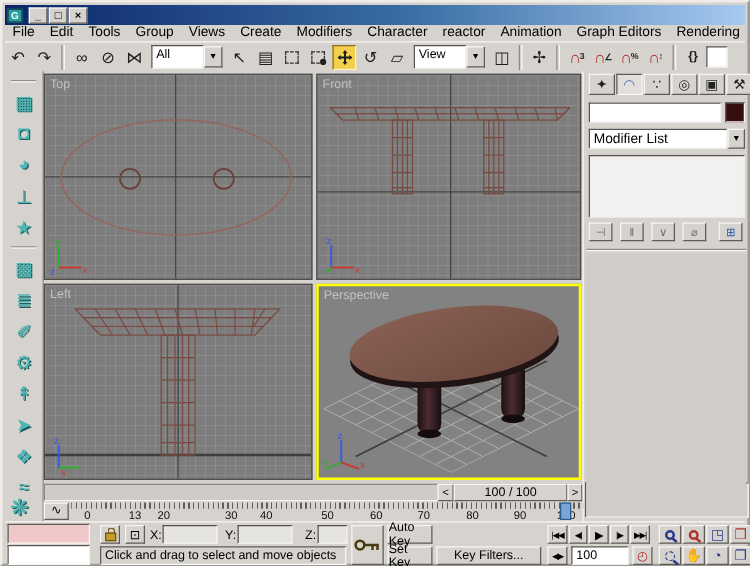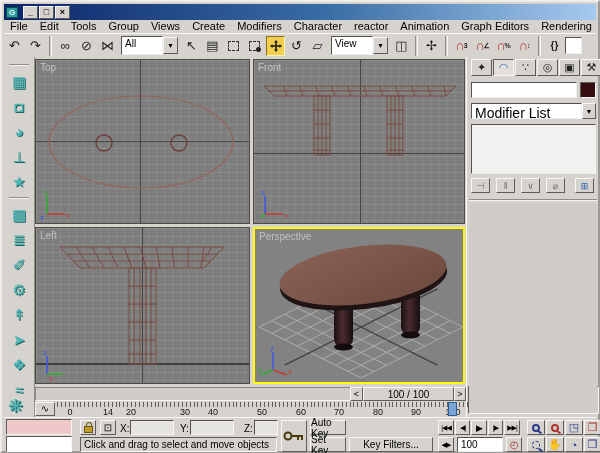--- a/index.html
+++ b/index.html
@@ -293,21 +293,21 @@
 
   <div id="sliderrow" class="abs"></div>
   <div class="slbtn raised" style="left:348px;width:13px;">&lt;</div>
   <div class="slbtn raised" style="left:361px;width:91px;font-size:10px;">100 / 100</div>
   <div class="slbtn raised" style="left:452px;width:12px;">&gt;</div>
 
   <div class="abs raised" style="left:33px;top:400px;width:20px;height:14px;text-align:center;font-size:10px;line-height:12px;">∿</div>
   <div id="ruler" class="abs">
     <div class="ticks"></div>
     <span class="rnum" style="left:13px;">0</span>
-    <span class="rnum" style="left:51px;">14</span>
+    <span class="rnum" style="left:51px;">13</span>
     <span class="rnum" style="left:74px;">20</span>
     <span class="rnum" style="left:128px;">30</span>
     <span class="rnum" style="left:156px;">40</span>
     <span class="rnum" style="left:205px;">50</span>
     <span class="rnum" style="left:244px;">60</span>
     <span class="rnum" style="left:282px;">70</span>
     <span class="rnum" style="left:321px;">80</span>
     <span class="rnum" style="left:359px;">90</span>
     <span class="rnum" style="left:396px;">100</span>
     <div id="rslider"></div>
@@ -376,21 +376,21 @@
     <div class="cptab raised pressed" style="left:26px;top:2px;color:#2a5faa;">◠</div>
     <div class="cptab raised" style="left:48px;top:2px;">∵</div>
     <div class="cptab raised" style="left:70px;top:2px;">◎</div>
     <div class="cptab raised" style="left:92px;top:2px;">▣</div>
     <div class="cptab raised" style="left:114px;top:2px;">⚒</div>
 
     <div class="abs field" style="left:4px;top:25px;width:106px;height:16px;font-size:10px;padding:1px 3px;"></div>
     <div class="abs sunken" id="swatch" style="left:113px;top:25px;width:16px;height:16px;"></div>
 
     <div class="abs" style="left:4px;top:46px;display:flex;">
-      <span class="field" style="width:111px;height:16px;font-size:14px;padding:1px 3px;">Modifier List</span>
+      <span class="field" style="width:111px;height:16px;font-size:11px;padding:1px 3px;">Modifier List</span>
       <span class="raised" style="width:14px;height:16px;font-size:7px;text-align:center;line-height:15px;">▼</span>
     </div>
 
     <div class="abs field" style="left:4px;top:67px;width:125px;height:50px;background:#f2f1ef;"></div>
 
     <div class="stkbtn raised" style="left:4px;top:121px;">⊣</div>
     <div class="stkbtn raised" style="left:29px;top:121px;">‖</div>
     <div class="stkbtn raised" style="left:54px;top:121px;">∨</div>
     <div class="stkbtn raised" style="left:79px;top:121px;">⌀</div>
     <div class="stkbtn raised" style="left:108px;top:121px;color:#2a5faa;">⊞</div>

